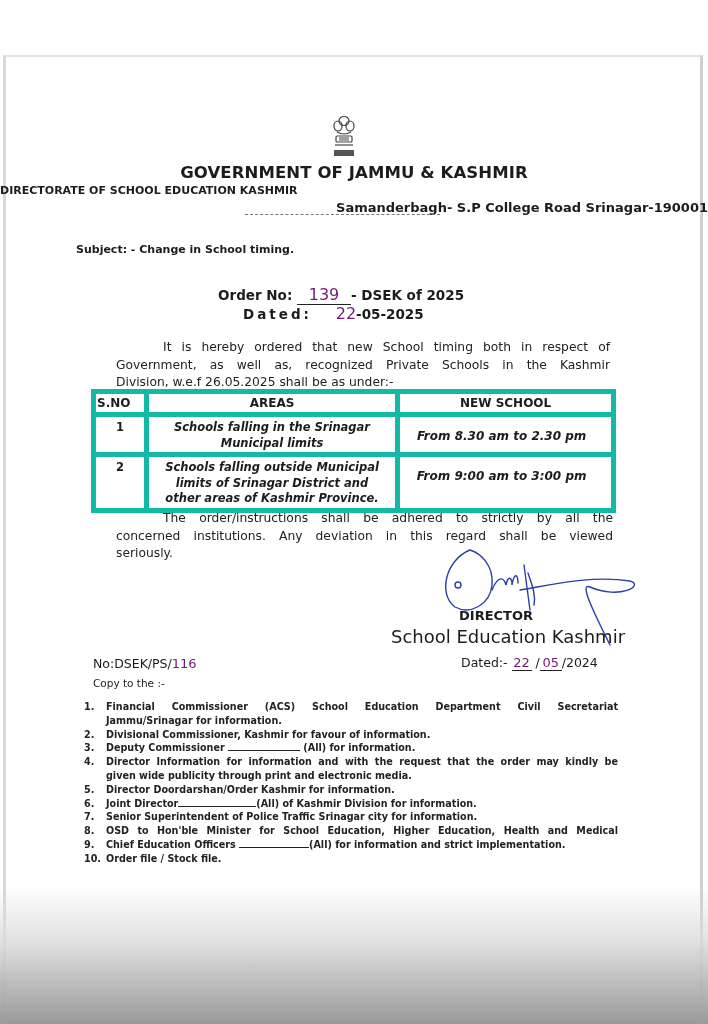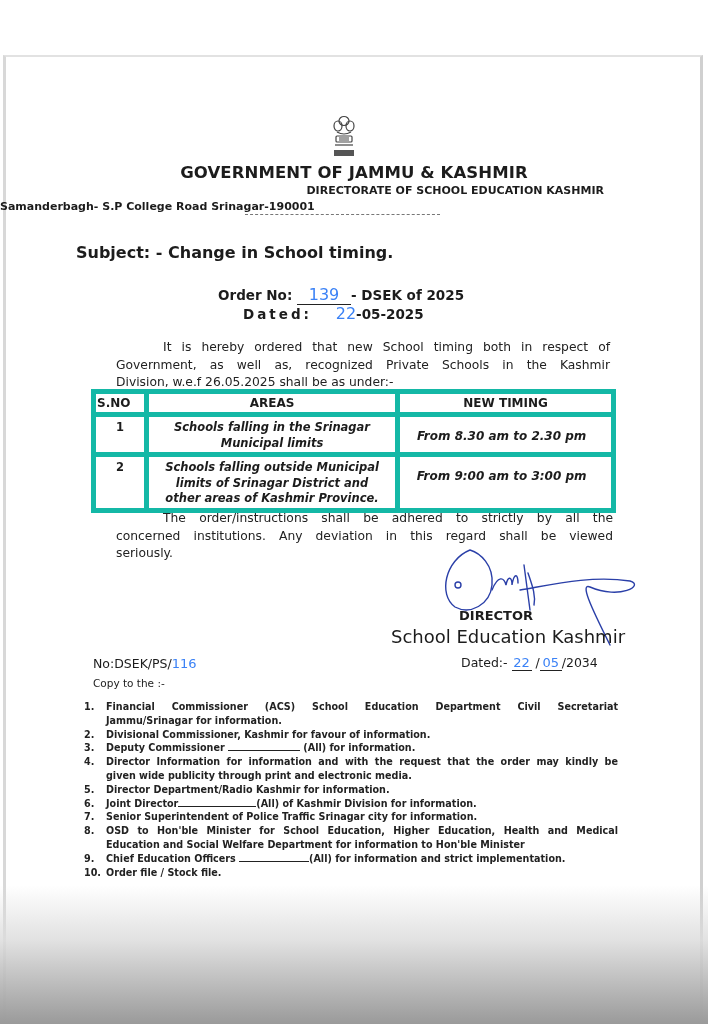--- a/index.html
+++ b/index.html
@@ -16,26 +16,26 @@
     box-sizing:border-box;
   }
   .fade {
     position:absolute; left:0; top:885px; width:708px; height:139px;
     background:linear-gradient(to bottom, rgba(255,255,255,0) 0%, rgba(220,220,220,0.85) 40%, #9a9a9a 100%);
     pointer-events:none;
   }
   .abs { position:absolute; white-space:nowrap; }
   .emblem { position:absolute; left:331px; top:114px; width:26px; height:46px; }
   .title1 { left:0; width:708px; text-align:center; top:163px; font-size:16.5px; font-weight:bold; letter-spacing:0.1px; }
-  .title2 { left:0; width:604px; text-align:right; top:184px; font-size:11px; font-weight:bold; }
-  .title3 { left:0; width:708px; text-align:left; top:200px; font-size:11px; font-weight:bold; }
+  .title2 { left:0; width:604px; text-align:left; top:184px; font-size:11px; font-weight:bold; }
+  .title3 { left:0; width:708px; text-align:right; top:200px; font-size:13px; font-weight:bold; }
   .dash { left:245px; top:214px; width:195px; border-top:1px dashed #777; height:0; }
-  .subject { left:76px; top:243px; font-size:16px; font-weight:bold; }
+  .subject { left:76px; top:243px; font-size:11px; font-weight:bold; }
   .order { left:218px; top:285px; font-size:13.5px; font-weight:bold; }
-  .hand { font-family:"DejaVu Sans", sans-serif; color:#3b82f6; font-weight:normal; font-size:16px; }
+  .hand { font-family:"DejaVu Sans", sans-serif; color:#701a75; font-weight:normal; font-size:16px; }
   .ul { display:inline-block; border-bottom:1px solid #222; text-align:center; }
   .dated { left:243px; top:304px; font-size:13.5px; font-weight:bold; letter-spacing:3px; }
   .para { position:absolute; font-size:12.3px; line-height:17.5px; text-align:justify; color:#222; }
   .para .line { display:block; text-align:justify; text-align-last:justify; }
   .para .last { text-align-last:left; }
   table.t { position:absolute; left:91px; top:389px; width:525px; border-collapse:collapse; font-size:11.5px; }
   table.t td, table.t th { border:5px solid #14b8a6; padding:0; vertical-align:top; }
   table.t th { height:18px; font-weight:bold; text-align:center; font-size:12px; line-height:18px; }
   table.t td.num { text-align:center; font-weight:bold; padding-top:3px; }
   table.t td.area { text-align:center; font-weight:bold; font-style:italic; line-height:15.5px; padding:3px 2px 1px 2px; }
@@ -96,21 +96,21 @@
 <table class="t">
   <colgroup>
       <col style="width:53px">
       <col style="width:254px">
       <col style="width:218px">
     </colgroup>
   <tbody>
       <tr>
     <th style="text-align:left;padding-left:1px;">S.NO</th>
     <th>AREAS</th>
-    <th>NEW TIMING</th>
+    <th>NEW SCHOOL</th>
   </tr>
   <tr style="height:39px;">
     <td class="num">1</td>
     <td class="area">
       <div>Schools falling in the  Srinagar</div>
       <div>Municipal limits</div>
     </td>
     <td class="time">From  8.30 am to 2.30 pm</td>
   </tr>
   <tr style="height:49px;">
@@ -143,21 +143,21 @@
 </svg>
 
 <div class="abs director">DIRECTOR</div>
 <div class="abs director2">School Education Kashmir</div>
 
 <div class="abs no">
   <span>No:DSEK/PS/</span><span class="hand" style="font-size:13px;">116</span>
 </div>
 <div class="abs dated2">
   <span>Dated:-</span>
-  <span class="ul hand" style="font-size:13px; width:20px;">22</span> /<span class="ul hand" style="font-size:13px; width:22px;">05</span><span>/2034</span>
+  <span class="ul hand" style="font-size:13px; width:20px;">22</span> /<span class="ul hand" style="font-size:13px; width:22px;">05</span><span>/2024</span>
 </div>
 <div class="abs copy">Copy to the :-</div>
 
 <ol class="cc">
   <li>
       <span class="n">1.</span>
       <span class="j">Financial Commissioner (ACS) School Education Department Civil Secretariat</span>
       <span class="jl">Jammu/Srinagar for information.</span>
     </li>
   <li>
@@ -165,31 +165,30 @@
       <span class="jl">Divisional Commissioner, Kashmir for favour of information.</span>
     </li>
   <li><span class="n">3.</span><span>Deputy Commissioner</span> <span class="blank" style="width:72px;"></span> <span>(All) for information.</span></li>
   <li>
       <span class="n">4.</span>
       <span class="j">Director Information for information and with the request that the order may kindly be</span>
       <span class="jl">given wide publicity through print and electronic media.</span>
     </li>
   <li>
       <span class="n">5.</span>
-      <span class="jl">Director Department/Radio Kashmir for information.</span>
+      <span class="jl">Director Doordarshan/Order Kashmir for information.</span>
     </li>
   <li><span class="n">6.</span><span>Joint Director</span><span class="blank" style="width:78px;"></span><span>(All) of Kashmir Division for information.</span></li>
   <li>
       <span class="n">7.</span>
       <span class="jl">Senior Superintendent of Police Traffic Srinagar city for information.</span>
     </li>
   <li>
       <span class="n">8.</span>
       <span class="j">OSD to Hon'ble Minister for School Education, Higher Education, Health and Medical</span>
-      <span class="jl">Education and Social Welfare Department for information to Hon'ble Minister</span>
     </li>
   <li><span class="n">9.</span><span>Chief Education Officers</span> <span class="blank" style="width:70px;"></span><span>(All) for information and strict implementation.</span></li>
   <li>
       <span class="n">10.</span>
       <span class="jl">Order file / Stock file.</span>
     </li>
 </ol>
 
 <div class="fade"></div>
 

